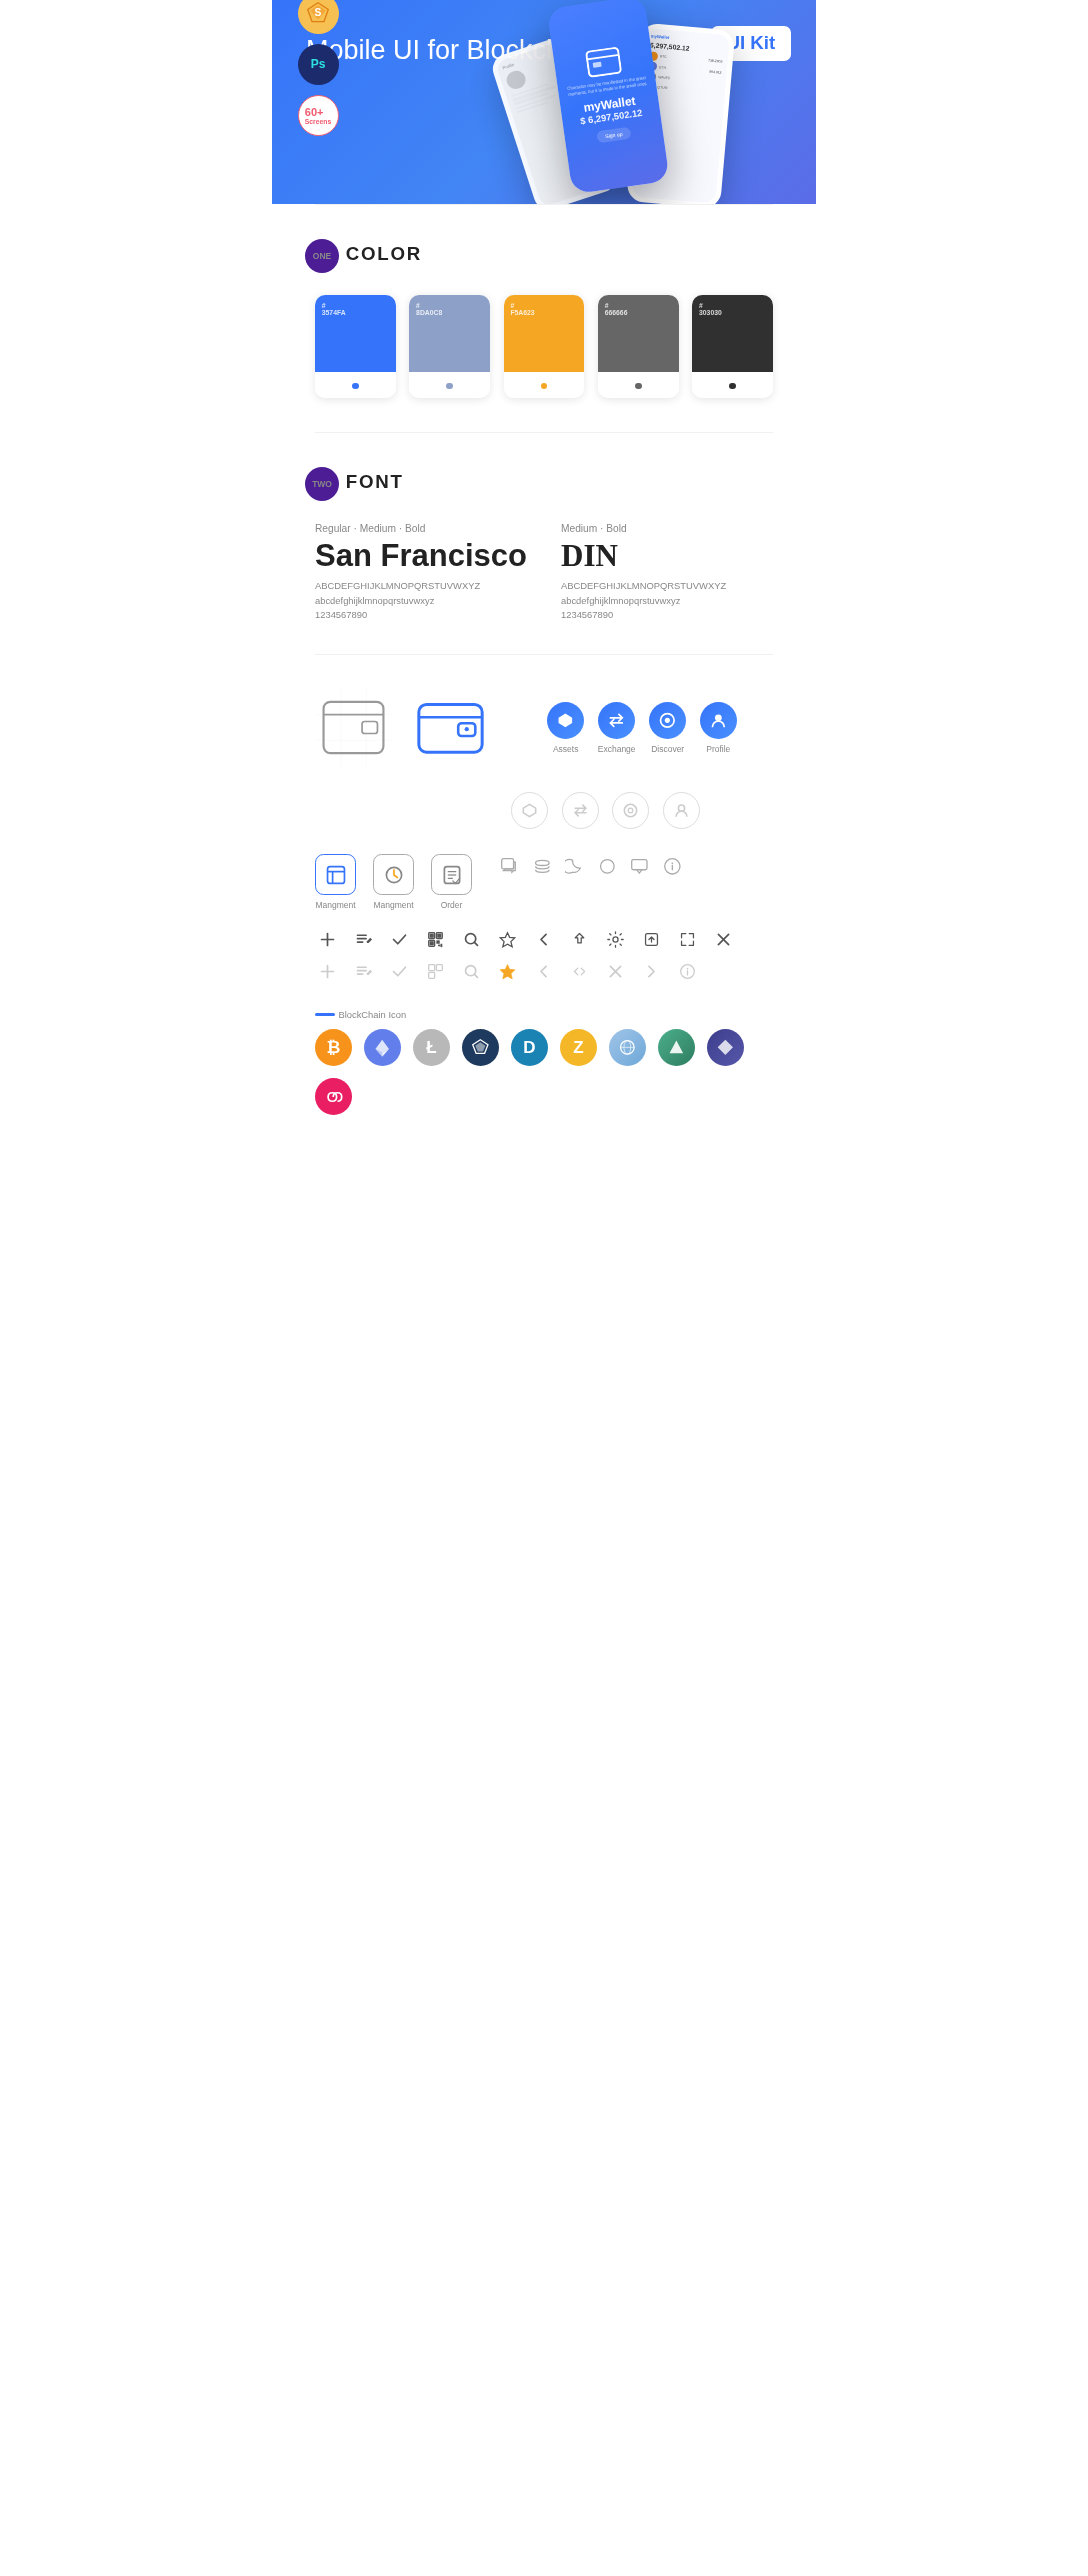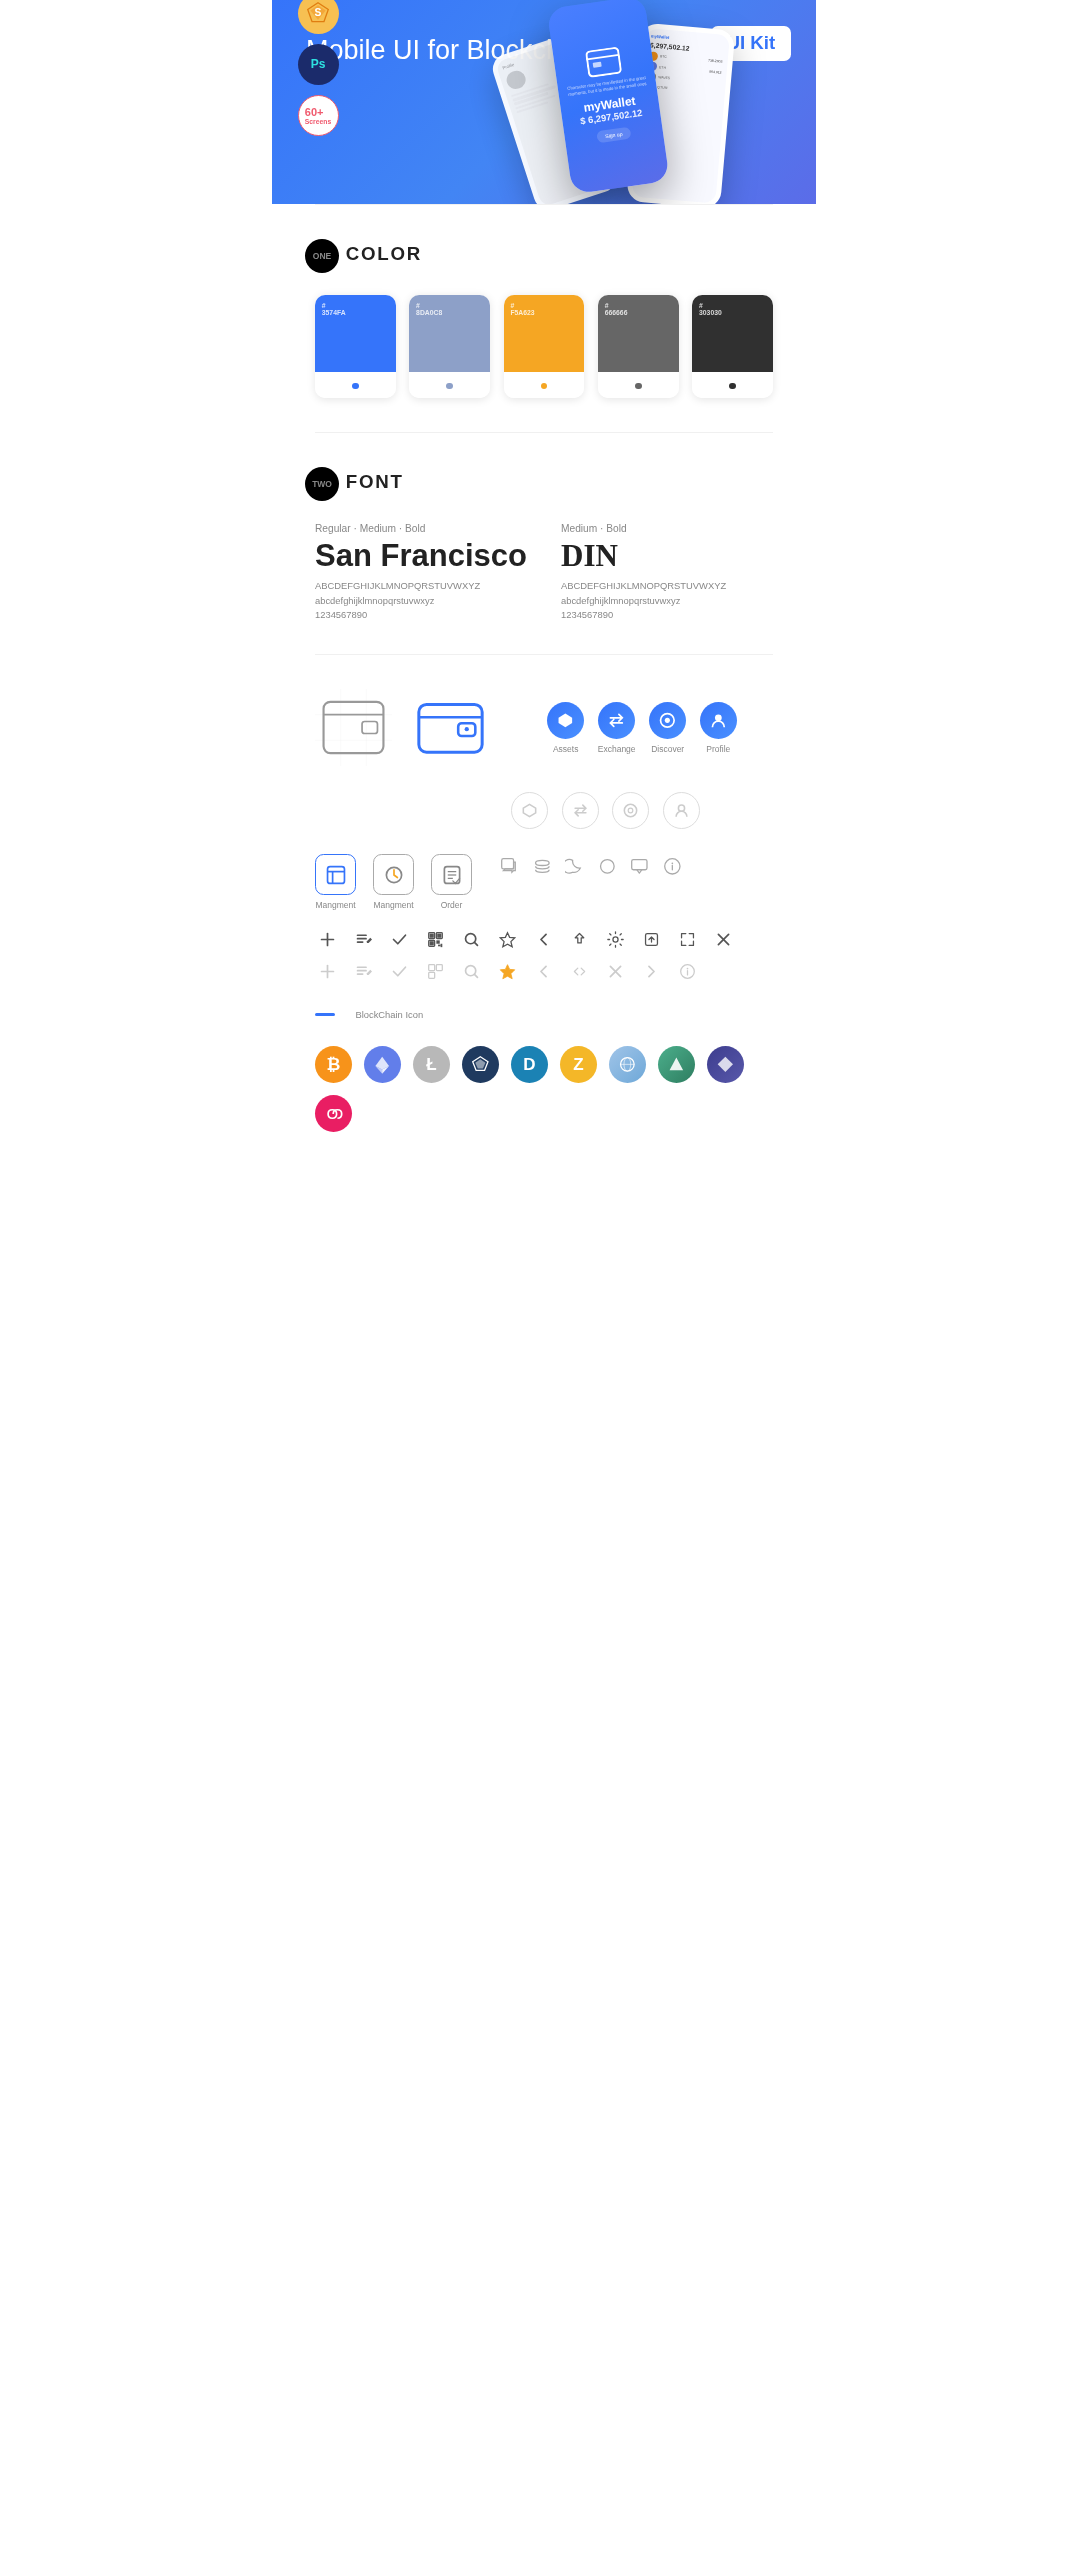--- a/index.html
+++ b/index.html
@@ -66,21 +66,21 @@
     .section-num-big {
       font-size: 31px;
       font-weight: 300;
       color: #3574FA;
       line-height: 1;
     }
     .section-num-circle {
       width: 34px;
       height: 34px;
       border-radius: 50%;
-      background: #000000;
+      background: #4c1d95;
       display: flex;
       align-items: center;
       justify-content: center;
       font-size: 8.5px;
       color: #888;
       font-weight: 600;
       position: absolute;
       bottom: -3.4px;
       right: -6.8px;
     }
@@ -218,22 +218,22 @@
       font-weight: 700;
       color: white;
     }
 
     .divider { height: 0.9px; background: #f0f0f0; margin: 0 43px; }
 
     
     .blockchain-label {
       display: flex;
       align-items: center;
-      gap: 20px;
-      margin-bottom: 26px;
+      gap: 3px;
+      margin-bottom: 9px;
     }
     .blockchain-line {
       width: 20.4px;
       height: 2.6px;
       background: #3574FA;
       border-radius: 1.7px;
     }
     .blockchain-text {
       font-size: 9.4px;
       color: #888;

